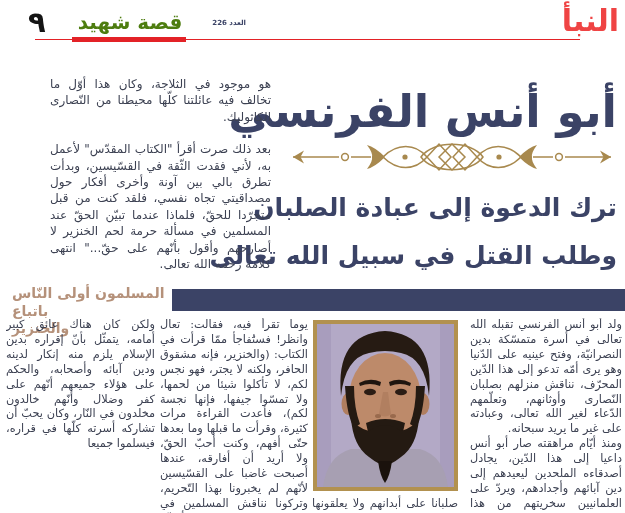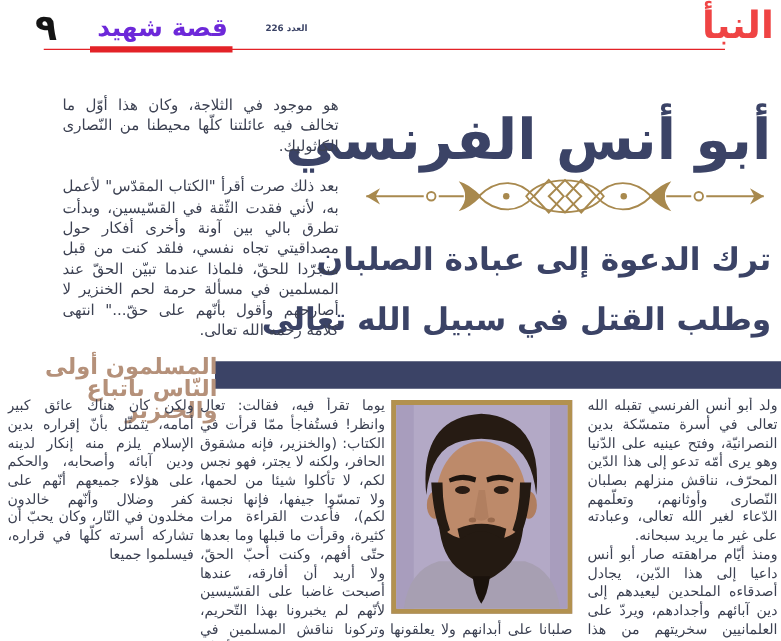--- a/index.html
+++ b/index.html
@@ -5,32 +5,32 @@
   html,body{margin:0;padding:0;background:#e8e8e8;}
   .page{
     position:relative;width:625px;height:513px;background:#ffffff;
     overflow:hidden;font-family:"DejaVu Sans",sans-serif;direction:rtl;
     margin:0 auto;
   }
   
   .logo{position:absolute;top:4px;right:6px;font-size:30px;font-weight:bold;color:#ef4444;line-height:34px;}
   .header-rule{position:absolute;top:39px;left:35px;width:545px;height:1px;background:#e32227;}
   .issue-block{position:absolute;top:18px;left:178px;width:68px;font-size:7px;line-height:10px;font-weight:bold;color:#3b4366;text-align:right;}
-  .section-title{position:absolute;top:10px;left:74px;width:112px;font-size:20px;font-weight:bold;color:#6d28d9;text-align:center;letter-spacing:1px;}
+  .section-title{position:absolute;top:10px;left:74px;width:112px;font-size:20px;font-weight:bold;color:#4d7c0f;text-align:center;letter-spacing:1px;}
   .section-underline{position:absolute;top:37px;left:72px;width:114px;height:5px;background:#e32227;}
   .page-number{position:absolute;top:5px;left:28px;font-size:29px;font-weight:bold;color:#141414;}
   
   .article-title{position:absolute;top:52px;right:8px;width:400px;font-size:45px;font-weight:bold;color:#3b4366;text-align:right;line-height:70px;margin-top:25px;}
   .ornament{position:absolute;top:136px;right:8px;width:330px;height:42px;}
   .subtitle{position:absolute;top:184px;right:8px;width:440px;text-align:right;font-size:25px;font-weight:bold;color:#3b4366;line-height:48px;}
   .navy-bar{position:absolute;top:289px;left:172px;width:453px;height:22px;background:#3b4366;}
   
   .intro-col{position:absolute;top:60px;left:34px;width:253px;font-size:12px;line-height:16.4px;color:#3c4152;text-align:justify;}
   .intro-col p{margin:16px;}
-  .section-heading{position:absolute;top:285px;left:12px;width:162px;text-align:right;font-size:18px;line-height:17.5px;font-weight:bold;color:#b5917a;}
+  .section-heading{position:absolute;top:285px;left:12px;width:162px;text-align:left;font-size:14px;line-height:17.5px;font-weight:bold;color:#b5917a;}
   
   .body-col{position:absolute;top:318px;height:196px;overflow:hidden;font-size:11.3px;line-height:14.9px;color:#3c4152;text-align:justify;}
   .body-col p{margin:0;}
   .col-right{left:470px;width:152px;}
   .col-photo{left:312px;width:146px;}
   .col-mid{left:160px;width:148px;}
   .col-left{left:6px;width:149px;}
   .photo-frame{width:137px;height:163px;border:4px solid #b2914f;margin:2px auto 6px auto;background:#b3a9c6;overflow:hidden;}
   .photo-frame svg{display:block;}
 </style>

